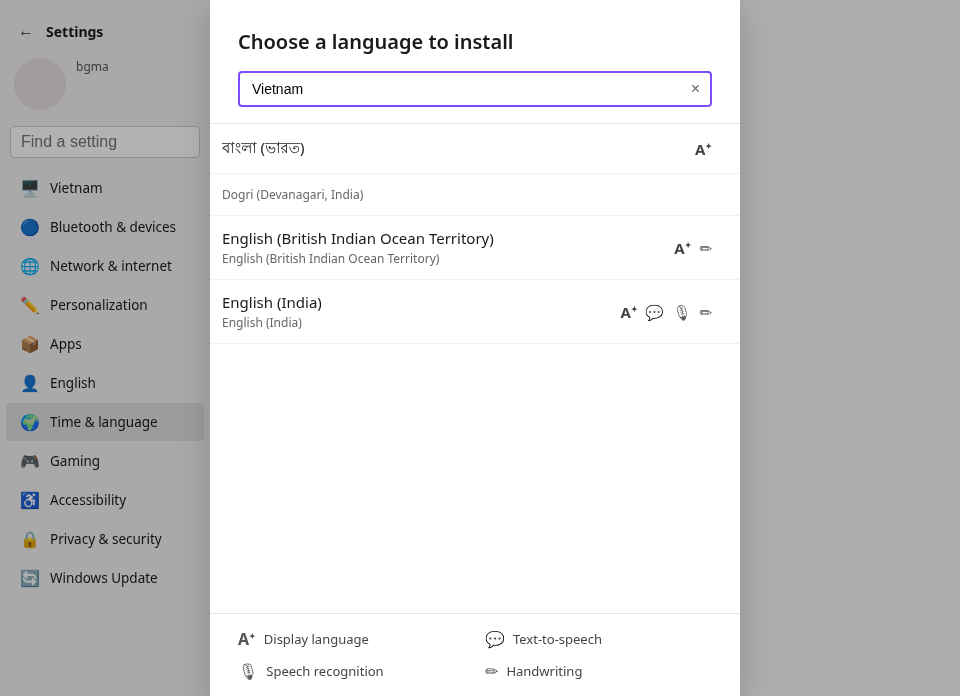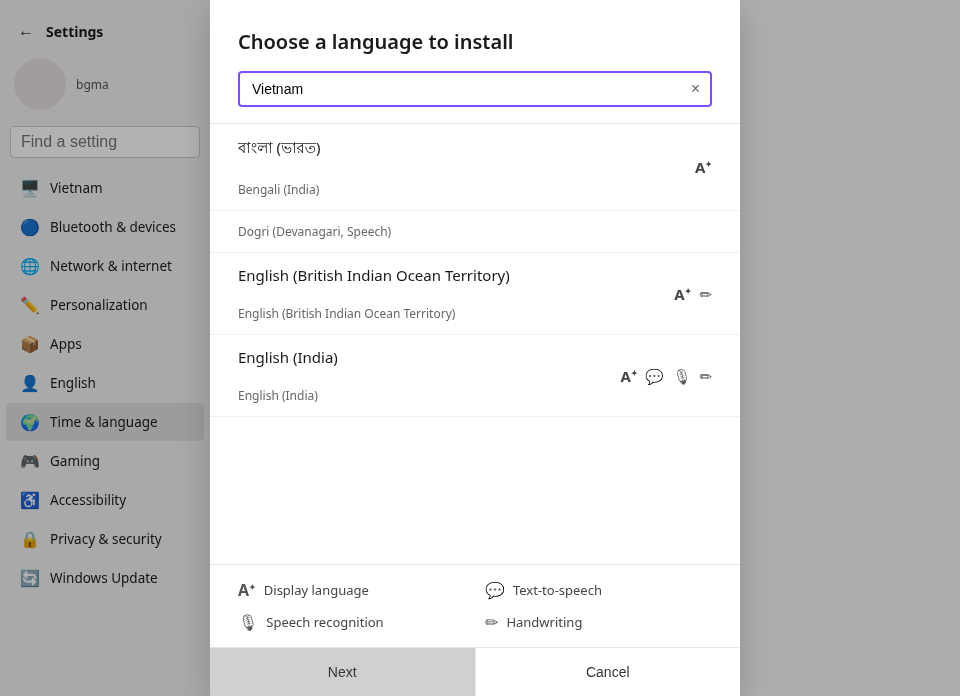--- a/index.html
+++ b/index.html
@@ -41,21 +41,21 @@
     }
 
     .settings-title {
       font-size: 14px;
       font-weight: 700;
       color: #1a1a1a;
     }
 
     .avatar-area {
       display: flex;
-      align-items: center;
+      align-items: flex-start;
       gap: 10px;
       padding: 8px 4px 10px 14px;
     }
 
     .avatar-circle {
       width: 52px;
       height: 52px;
       border-radius: 50%;
       background: #e8e0e0;
       flex-shrink: 0;
@@ -222,26 +222,26 @@
     }
 
     
     .lang-list {
       flex: 1;
       overflow-y: auto;
       border-top: 1px solid #e5e5e5;
     }
 
     .lang-list-item {
-      padding: 12px 28px;
+      padding: 12px 12px;
       border-bottom: 1px solid #f0f0f0;
       cursor: pointer;
       display: flex;
       flex-direction: column;
-      gap: 20px;
+      gap: 2px;
       position: relative;
     }
 
     .lang-native {
       font-size: 15px;
       color: #1a1a1a;
       font-weight: 400;
     }
 
     .lang-english {
@@ -397,27 +397,26 @@
     <div class="dialog-title">Choose a language to install</div>
     <div class="dialog-search-wrap">
       <input class="dialog-search-input" type="text" id="dialog-search" value="Vietnam" style="">
       <button class="dialog-search-clear">×</button>
     </div>
   </div>
 
   <div class="lang-list" id="lang-list-container">
       <div class="lang-list-item">
     <span class="lang-native">বাংলা (ভারত)</span>
-    <span class="lang-english">Bengali (India)</span>
     <div class="lang-icons">
           <span style="font-size:15px;color:#444;font-weight:bold;">A<sup style="font-size:8px">✦</sup></span>
         </div>
   </div>
       <div class="lang-list-item">
-    <span class="lang-english">Dogri (Devanagari, Speech)</span>
+    <span class="lang-english">Dogri (Devanagari, India)</span>
 
   </div>
       <div class="lang-list-item">
     <span class="lang-native">English (British Indian Ocean Territory)</span>
     <span class="lang-english">English (British Indian Ocean Territory)</span>
     <div class="lang-icons">
           <span style="font-size:15px;color:#444;font-weight:bold;">A<sup style="font-size:8px">✦</sup></span>
           <span style="font-size:15px;">✏</span>
         </div>
   </div>
@@ -445,17 +444,13 @@
       <div class="feature-item">
         <span class="feature-icon">🎙</span>
         <span>Speech recognition</span>
       </div>
       <div class="feature-item">
         <span class="feature-icon">✏</span>
         <span>Handwriting</span>
       </div>
     </div>
 
-  <div class="dialog-footer">
-    <button class="footer-btn next">Next</button>
-    <button class="footer-btn cancel">Cancel</button>
-  </div>
 </div>
 
 </body></html>

